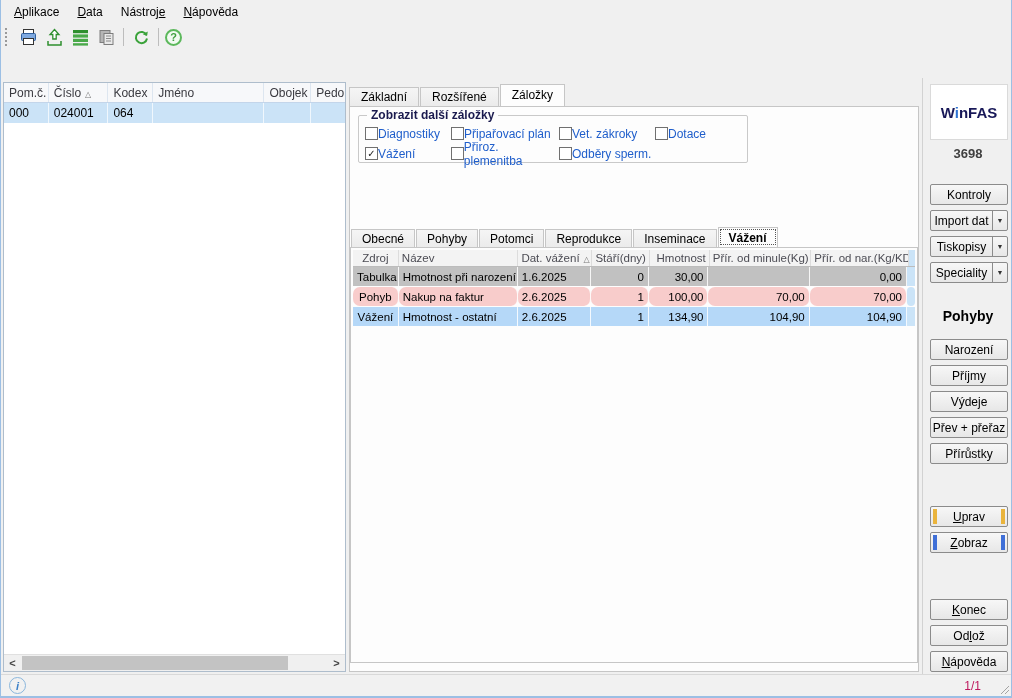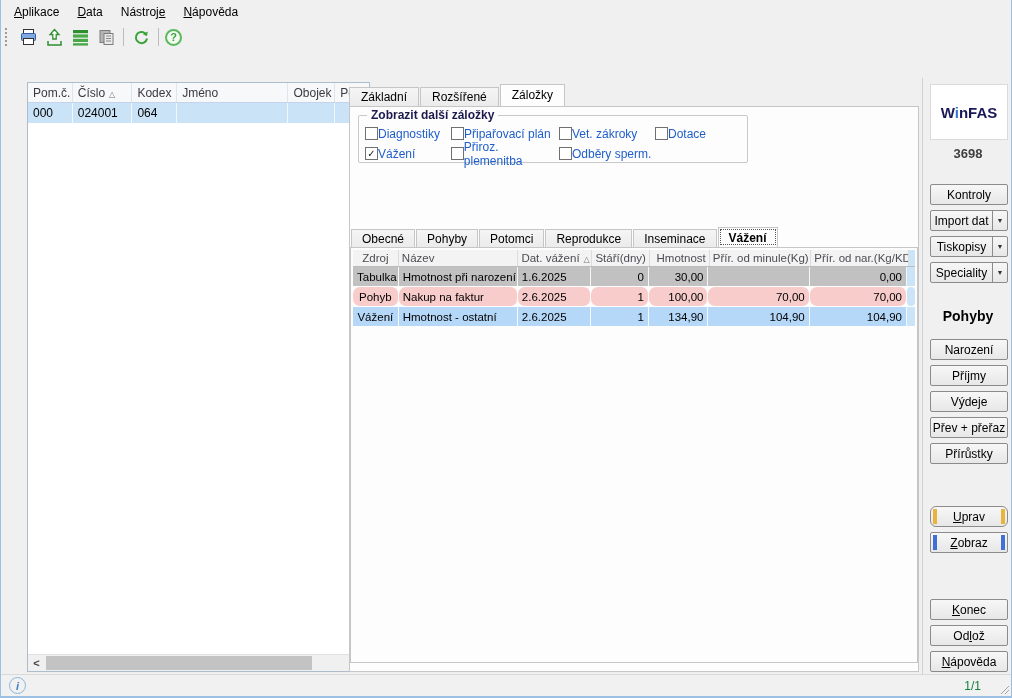--- a/index.html
+++ b/index.html
@@ -26,21 +26,21 @@
   .toolbar { height:26px; background:#f0f0f0; display:flex; align-items:center; gap:4px; padding-left:4px; }
   .grip { width:5px; height:18px; border-left:2px dotted #9a9a9a; margin-right:3px; }
   .tb-icon { width:22px; height:22px; display:flex; align-items:center; justify-content:center; }
   .tb-sep { width:1px; height:18px; background:#bdbdbd; margin:0 2px; }
   .help-circle { width:17px; height:17px; border-radius:50%; border:2px solid #5cb85c; color:#3f9f3f;
                  font-weight:bold; font-size:11px; display:flex; align-items:center; justify-content:center; background:#f2faf2; }
 
   .content { position:absolute; top:78px; left:0; right:0; height:596px; background:#f0f0f0; }
 
   
-  .left-list { position:absolute; left:2px; top:4px; width:343px; height:590px; background:#fff; border:1px solid #aebdcc;margin-left:24px; }
+  .left-list { position:absolute; left:2px; top:4px; width:343px; height:590px; background:#fff; border:1px solid #aebdcc; }
   .l-header { display:flex; height:20px; background:#f7f8fa; border-bottom:1px solid #c3d5ea; color:#3a3a40; }
   .l-hcell { padding:3px 0 0 5px; border-right:1px solid #dde6f0; overflow:hidden; white-space:nowrap; }
   .l-row { display:flex; height:20px; background:#cbe3f7; color:#000; }
   .l-cell { padding:3px 0 0 5px; border-right:1px solid rgba(255,255,255,.7); overflow:hidden; white-space:nowrap; }
   .c0{width:45px;} .c1{width:60px;} .c2{width:45px;} .c3{width:112px;} .c4{width:47px;} .c5{width:34px; border-right:none;}
   .sort-mark { font-size:8px; color:#777; margin-left:4px; }
   .hscroll { position:absolute; left:0; right:0; bottom:0; height:17px; background:#f0f0f0; border-top:1px solid #e0e0e0; }
   .hs-arrow { position:absolute; top:0; width:17px; height:16px; text-align:center; line-height:16px; font-weight:bold; font-size:11px; color:#444; }
   .hs-left{left:0;} .hs-right{right:0;}
   .hs-thumb { position:absolute; left:18px; top:1px; width:266px; height:14px; background:#c3c3c3; }
@@ -94,21 +94,21 @@
   .split-arrow { width:15px; height:19px; border-left:1px solid #8b8b8b; display:flex; align-items:center; justify-content:center; font-size:7px; color:#333; }
   .panel-title { position:absolute; left:0; width:100%; text-align:center; font-weight:bold; font-size:14px; color:#000; }
   .sbtn .bar { position:absolute; top:2px; bottom:2px; width:4px; }
   .bar.l{left:2px;} .bar.r{right:2px;}
   .bar.yellow{ background:#eab43c; } .bar.blue{ background:#3f6fd7; }
 
   
   .statusbar { position:absolute; left:0; right:0; bottom:0; height:22px; background:#f1f1f1; border-top:1px solid #d9d9d9; }
   .info-icon { position:absolute; left:8px; top:2px; width:17px; height:17px; border-radius:50%; border:1px solid #8ab6dc;
                color:#3b80c8; font-weight:bold; font-style:italic; font-size:11px; display:flex; align-items:center; justify-content:center; }
-  .pager { position:absolute; right:30px; top:4px; font-size:12px; color:#15803d; }
+  .pager { position:absolute; right:30px; top:4px; font-size:12px; color:#be185d; }
   .resize-grip { position:absolute; right:1px; bottom:1px; }
 </style>
 </head>
 <body>
 
 <div class="window">
 
 
   <div class="menubar">
     <span class="menu-item"><span></span><span class="key">A</span><span>plikace</span></span>
@@ -303,21 +303,21 @@
         <span class="split-arrow">▼</span>
       </div>
 
       <div class="panel-title" style="top:230px;">Pohyby</div>
       <div class="sbtn" style="top:261px;">Narození</div>
       <div class="sbtn" style="top:287px;">Příjmy</div>
       <div class="sbtn" style="top:313px;">Výdeje</div>
       <div class="sbtn" style="top:339px;">Přev + přeřaz</div>
       <div class="sbtn" style="top:365px;">Přírůstky</div>
 
-      <div class="sbtn" style="top:428px;border-radius:6px;">
+      <div class="sbtn" style="top:428px;">
         <span class="bar l yellow"></span>
         <span><span></span><span class="key">U</span><span>prav</span></span>
         <span class="bar r yellow"></span>
       </div>
       <div class="sbtn" style="top:454px;">
         <span class="bar l blue"></span>
         <span><span></span><span class="key">Z</span><span>obraz</span></span>
         <span class="bar r blue"></span>
       </div>
 

